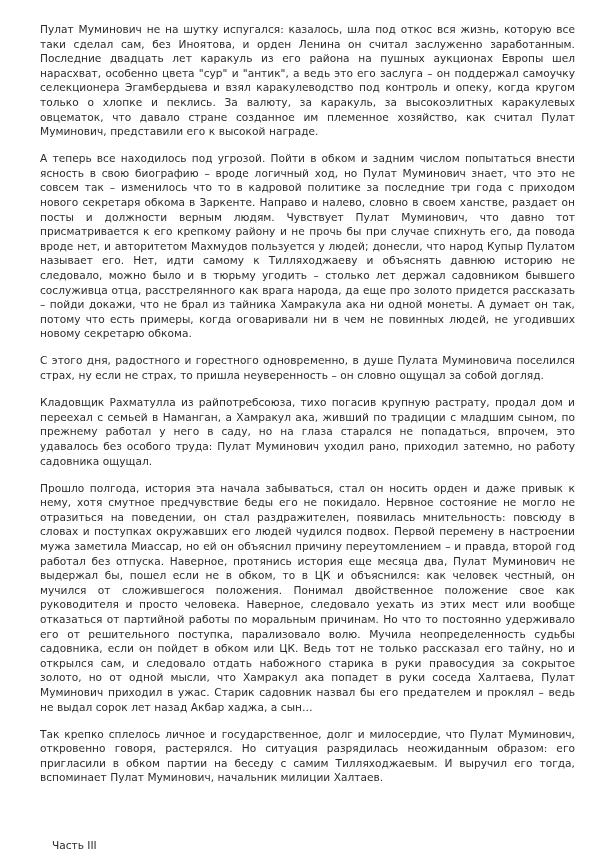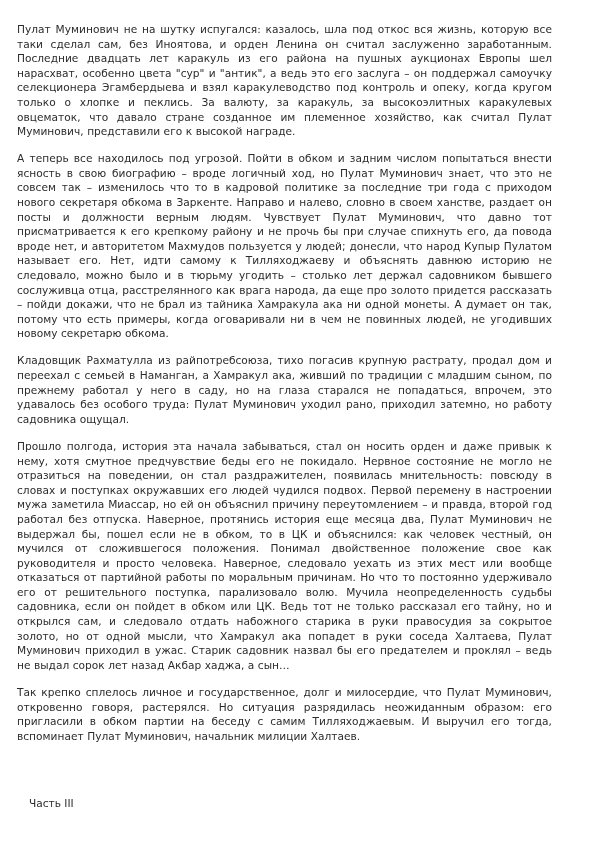--- a/index.html
+++ b/index.html
@@ -13,21 +13,21 @@
     overflow: hidden;
     font-family: "DejaVu Sans", "Liberation Sans", sans-serif;
     color: #2b2b2b;
   }
   .page {
     position: relative;
     width: 600px;
     height: 849px;
     background: #ffffff;
     box-sizing: border-box;
-    padding: 22px 32px 0 17px;
+    padding: 22px 32px 0 40px;
   }
   .doc-body {
     width: 535px;
   }
   p.para {
     margin: 0 0 12.5px 0;
     font-size: 10.6px;
     line-height: 14.6px;
     text-align: justify;
     text-justify: inter-word;
@@ -58,20 +58,21 @@
 </head>
 <body>
 
 <div class="page">
   <div class="doc-body">
 
     <p class="para">Пулат Муминович не на шутку испугался: казалось, шла под откос вся жизнь, которую все таки сделал сам, без Иноятова, и орден Ленина он считал заслуженно заработанным. Последние двадцать лет каракуль из его района на пушных аукционах Европы шел нарасхват, особенно цвета "сур" и "антик", а ведь это его заслуга – он поддержал самоучку селекционера Эгамбердыева и взял каракулеводство под контроль и опеку, когда кругом только о хлопке и пеклись. За валюту, за каракуль, за высокоэлитных каракулевых овцематок, что давало стране созданное им племенное хозяйство, как считал Пулат Муминович, представили его к высокой награде.</p>
 
     <p class="para">А теперь все находилось под угрозой. Пойти в обком и задним числом попытаться внести ясность в свою биографию – вроде логичный ход, но Пулат Муминович знает, что это не совсем так – изменилось что то в кадровой политике за последние три года с приходом нового секретаря обкома в Заркенте. Направо и налево, словно в своем ханстве, раздает он посты и должности верным людям. Чувствует Пулат Муминович, что давно тот присматривается к его крепкому району и не прочь бы при случае спихнуть его, да повода вроде нет, и авторитетом Махмудов пользуется у людей; донесли, что народ Купыр Пулатом называет его. Нет, идти самому к Тилляходжаеву и объяснять давнюю историю не следовало, можно было и в тюрьму угодить – столько лет держал садовником бывшего сослуживца отца, расстрелянного как врага народа, да еще про золото придется рассказать – пойди докажи, что не брал из тайника Хамракула ака ни одной монеты. А думает он так, потому что есть примеры, когда оговаривали ни в чем не повинных людей, не угодивших новому секретарю обкома.</p>
 
+    <p class="para">С этого дня, радостного и горестного одновременно, в душе Пулата Муминовича поселился страх, ну если не страх, то пришла неуверенность – он словно ощущал за собой догляд.</p>
 
     <p class="para">Кладовщик Рахматулла из райпотребсоюза, тихо погасив крупную растрату, продал дом и переехал с семьей в Наманган, а Хамракул ака, живший по традиции с младшим сыном, по прежнему работал у него в саду, но на глаза старался не попадаться, впрочем, это удавалось без особого труда: Пулат Муминович уходил рано, приходил затемно, но работу садовника ощущал.</p>
 
     <p class="para">Прошло полгода, история эта начала забываться, стал он носить орден и даже привык к нему, хотя смутное предчувствие беды его не покидало. Нервное состояние не могло не отразиться на поведении, он стал раздражителен, появилась мнительность: повсюду в словах и поступках окружавших его людей чудился подвох. Первой перемену в настроении мужа заметила Миассар, но ей он объяснил причину переутомлением – и правда, второй год работал без отпуска. Наверное, протянись история еще месяца два, Пулат Муминович не выдержал бы, пошел если не в обком, то в ЦК и объяснился: как человек честный, он мучился от сложившегося положения. Понимал двойственное положение свое как руководителя и просто человека. Наверное, следовало уехать из этих мест или вообще отказаться от партийной работы по моральным причинам. Но что то постоянно удерживало его от решительного поступка, парализовало волю. Мучила неопределенность судьбы садовника, если он пойдет в обком или ЦК. Ведь тот не только рассказал его тайну, но и открылся сам, и следовало отдать набожного старика в руки правосудия за сокрытое золото, но от одной мысли, что Хамракул ака попадет в руки соседа Халтаева, Пулат Муминович приходил в ужас. Старик садовник назвал бы его предателем и проклял – ведь не выдал сорок лет назад Акбар хаджа, а сын…</p>
 
     <p class="para">Так крепко сплелось личное и государственное, долг и милосердие, что Пулат Муминович, откровенно говоря, растерялся. Но ситуация разрядилась неожиданным образом: его пригласили в обком партии на беседу с самим Тилляходжаевым. И выручил его тогда, вспоминает Пулат Муминович, начальник милиции Халтаев.</p>
 
     <div class="spacer-before-heading"></div>
 
     <p class="section-heading">Часть III</p>

